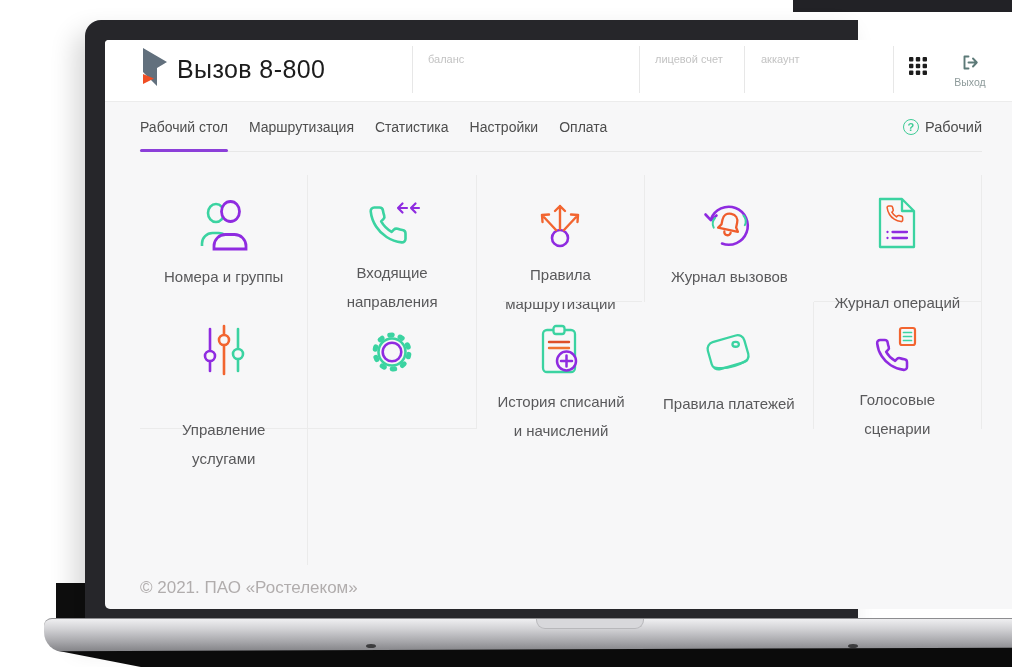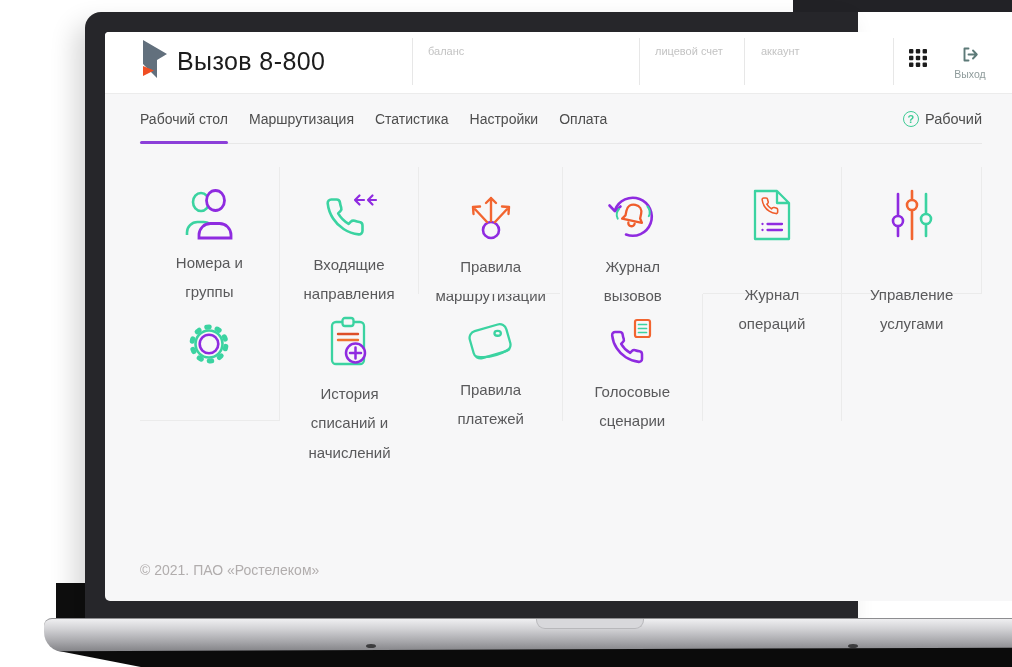--- a/index.html
+++ b/index.html
@@ -1,21 +1,21 @@
 <!DOCTYPE html>
 <html lang="ru"><head>
 <meta charset="utf-8">
 <style>
   * { margin:0; padding:0; box-sizing:border-box; }
   html,body { background:#fff; }
   body { font-family:"Liberation Sans", sans-serif; }
   .stage { position:relative; width:1012px; height:667px; overflow:hidden; background:#fff; }
 
   
-  .screen { position:absolute; left:85px; top:12px; width:773px; height:614px;
+  .screen { position:absolute; left:85px; top:20px; width:773px; height:614px;
             background:#26262a; border-top-left-radius:16px; border-bottom-left-radius:6px;
             box-shadow:-10px 12px 26px rgba(0,0,0,.16); z-index:2; }
   .screen-step { position:absolute; left:793px; top:0; width:219px; height:12px; background:#222226; z-index:2; }
   .base-wedge { position:absolute; left:56px; top:583px; width:94px; height:77px; background:#0e0e0e;
                 clip-path:polygon(0 0, 52% 0, 100% 90%, 100% 100%, 0 60%); z-index:1; }
   .base { position:absolute; left:44px; top:618px; width:968px; height:34px; z-index:3;
           background:linear-gradient(180deg,#efeff1 0%,#d2d2d5 30%,#a7a7ab 68%,#818185 100%);
           border-top-left-radius:8px; border-bottom-left-radius:20px; border-top:1px solid #8d8d90; }
   .base-groove { position:absolute; left:536px; top:619px; width:108px; height:10px; background:#d8d8db;
                  border-radius:0 0 9px 9px; border:1px solid #b8b8bb; border-top:none; z-index:4; }
@@ -41,29 +41,29 @@
   .tabs { position:relative; height:50px; display:flex; align-items:center; border-bottom:1px solid #e8e8e8; }
   .tab { position:relative; height:50px; display:inline-flex; align-items:center; margin-right:21px;
          font-size:14px; color:#4d4d4d; cursor:pointer; white-space:nowrap; }
   .tab.active::after { content:""; position:absolute; left:0; right:0; bottom:0; height:3px;
                        background:#8c3fd9; border-radius:2px; }
   .help { position:absolute; right:0; top:0; height:50px; display:flex; align-items:center; gap:6px; cursor:pointer; }
   .help-q { display:inline-flex; width:16px; height:16px; border:1.5px solid #3fcb96; border-radius:50%;
             color:#3fcb96; font-size:11px; align-items:center; justify-content:center; font-weight:bold; }
   .help-lbl { font-size:14.5px; color:#4d4d4d; }
 
-  .grid { margin-top:23px; display:grid; grid-template-columns:repeat(6,1fr); grid-template-rows:127px 127px 136px; }
+  .grid { margin-top:23px; display:grid; grid-template-columns:repeat(5,1fr); grid-template-rows:127px 127px 136px; }
   .cell { position:relative; display:flex; flex-direction:column; align-items:center; padding-top:21px; cursor:pointer; }
   .cell:not(:nth-child(4n)) { border-right:1px solid #ebebeb; }
   .grid > .cell:nth-child(n+5):nth-child(-n+7) { border-bottom:1px solid #ebebeb;gap:30px; }
   .cell-r1c4::after { content:""; position:absolute; left:26px; right:2px; bottom:0; height:1px; background:#ebebeb; }
   .tile-icon { height:58px; display:flex; align-items:center; justify-content:center; }
   .tile-label { margin-top:8px; font-size:15px; color:#59595b; line-height:1.95; text-align:center; padding:0 16px; }
 
-  .foot { margin-top:5px; font-size:14px; color:#b1adad; }
+  .foot { margin-top:13px; font-size:17px; color:#b1adad; }
 </style>
 </head>
 <body>
 
 <div class="stage">
 
   <div class="base-wedge"></div>
   <div class="screen-step"></div>
 
   <div class="screen">

